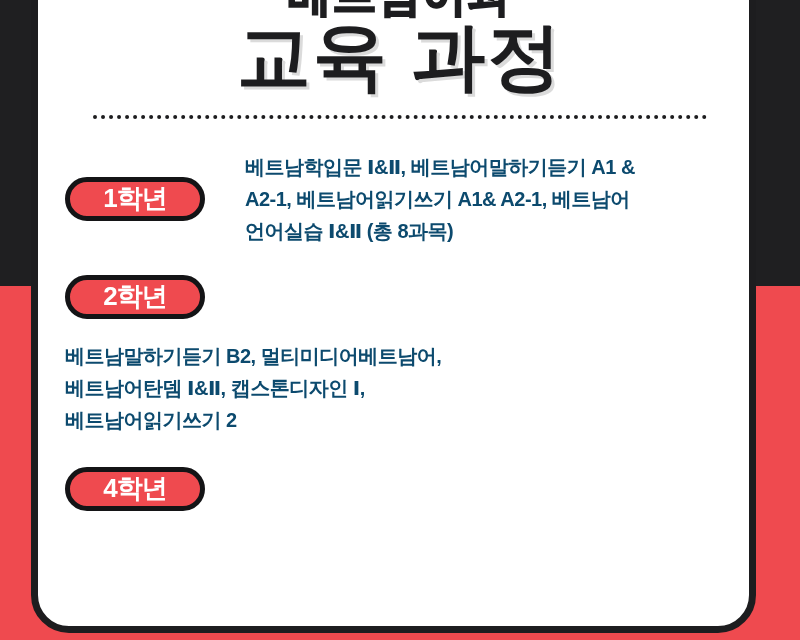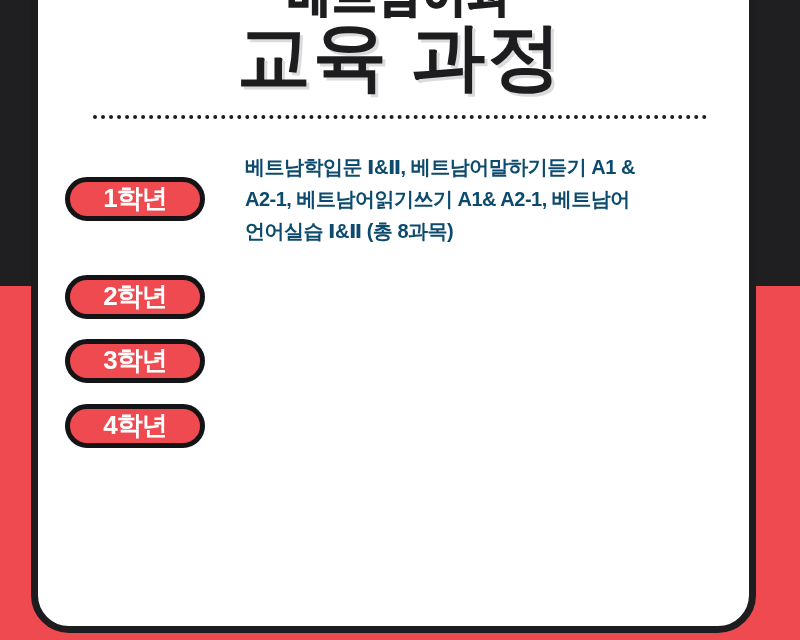--- a/index.html
+++ b/index.html
@@ -86,21 +86,21 @@
     left: 65px;
     top: 150px;
     width: 660px;
   }
   .row {
     display: flex;
     align-items: center;
   }
   .row + .row { margin-top: 28px; }
   .row.r3 { margin-top: 20px; }
-  .row.r4 { margin-top: 21px; }
+  .row.r4 { margin-top: 31px; }
   .badge {
     flex: 0 0 auto;
     width: 130px;
     height: 32px;
     margin-right: 40px;
     background: #ef4a4f;
     border: 5px solid #141416;
     border-radius: 24px;
     color: #ffffff;
     font-size: 26px;
@@ -147,20 +147,22 @@
       <p class="courses">베트남학입문 Ⅰ&amp;Ⅱ, 베트남어말하기듣기 A1 &amp;
 A2-1, 베트남어읽기쓰기 A1&amp; A2-1, 베트남어
 언어실습 Ⅰ&amp;Ⅱ (총 8과목)</p>
     </div>
 
     <div class="row r2">
       <div class="badge">2학년</div>
     </div>
 
     <div class="row r3">
-      <div class="badge">3학년</div>
+      <p class="courses">베트남말하기듣기 B2, 멀티미디어베트남어,
+베트남어탄뎀 Ⅰ&amp;Ⅱ, 캡스톤디자인 Ⅰ,
+베트남어읽기쓰기 2</p>
     </div>
 
     <div class="row r4">
       <div class="badge">4학년</div>
     </div>
   </div>
 </div>
 
 </body></html>

